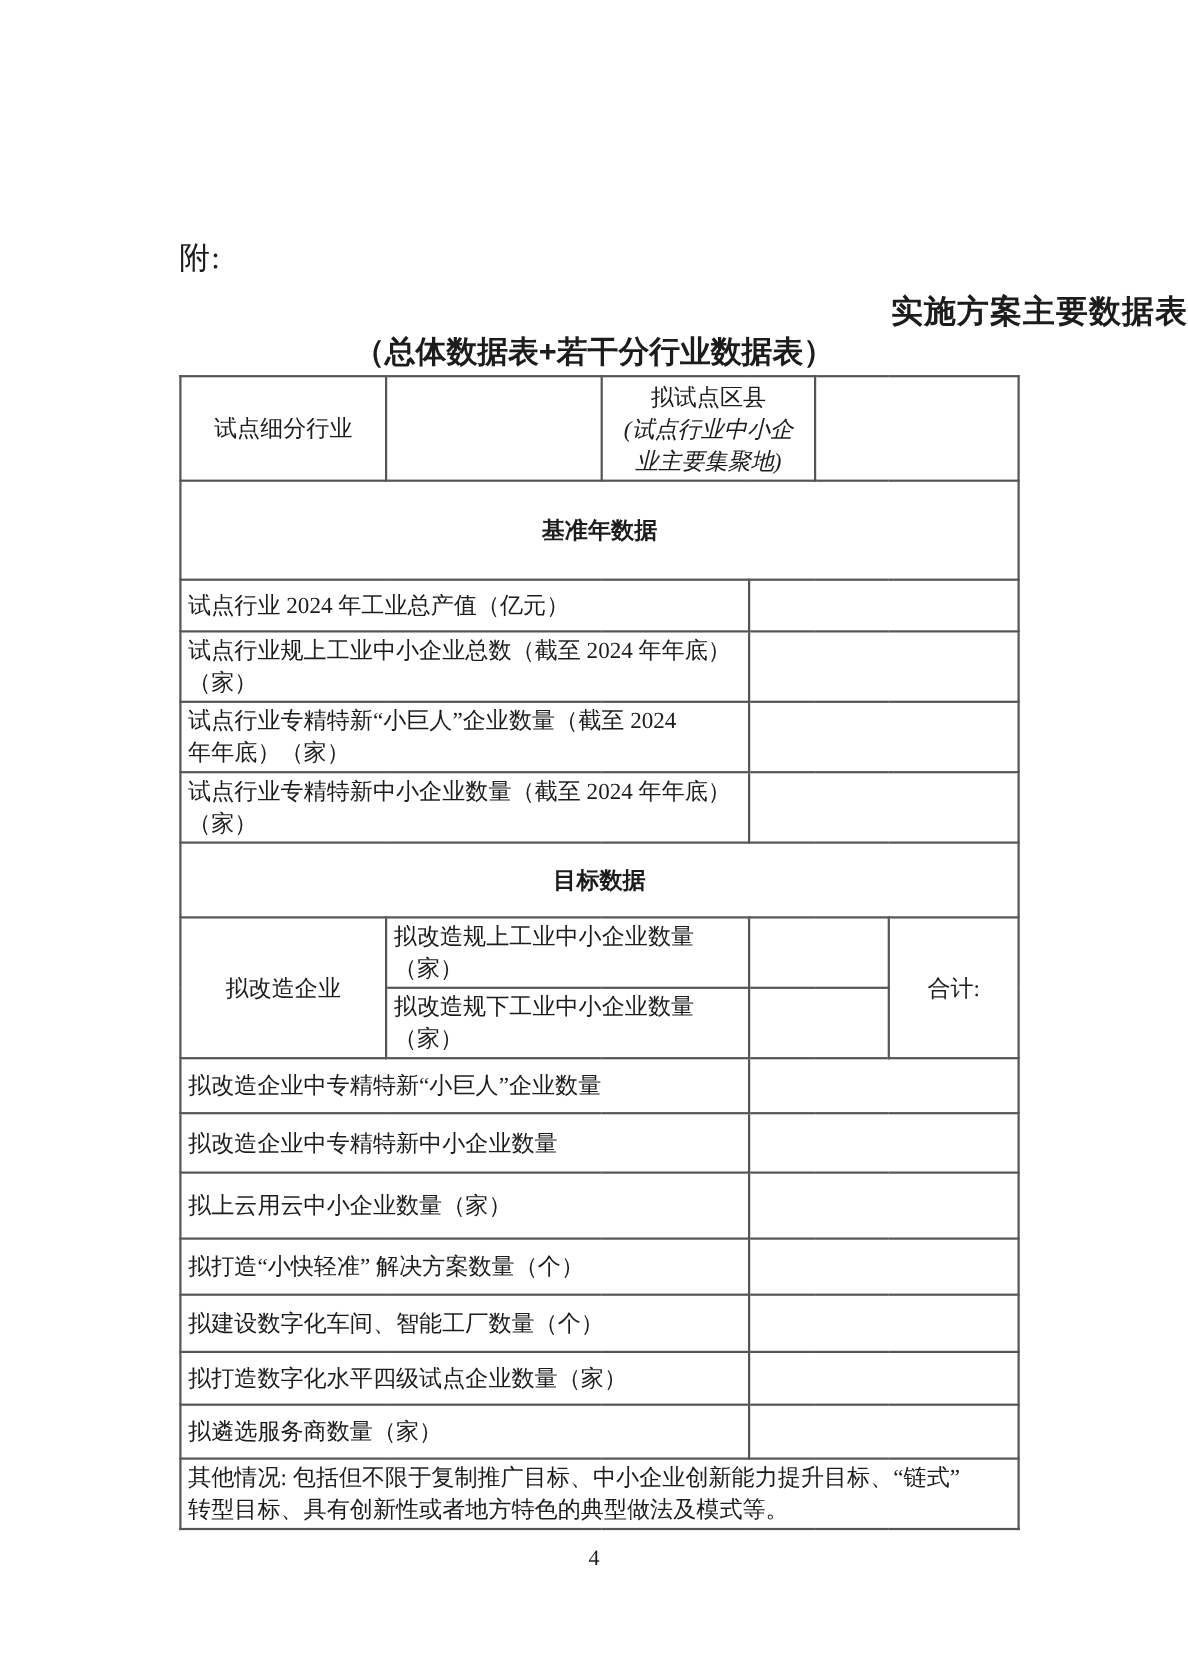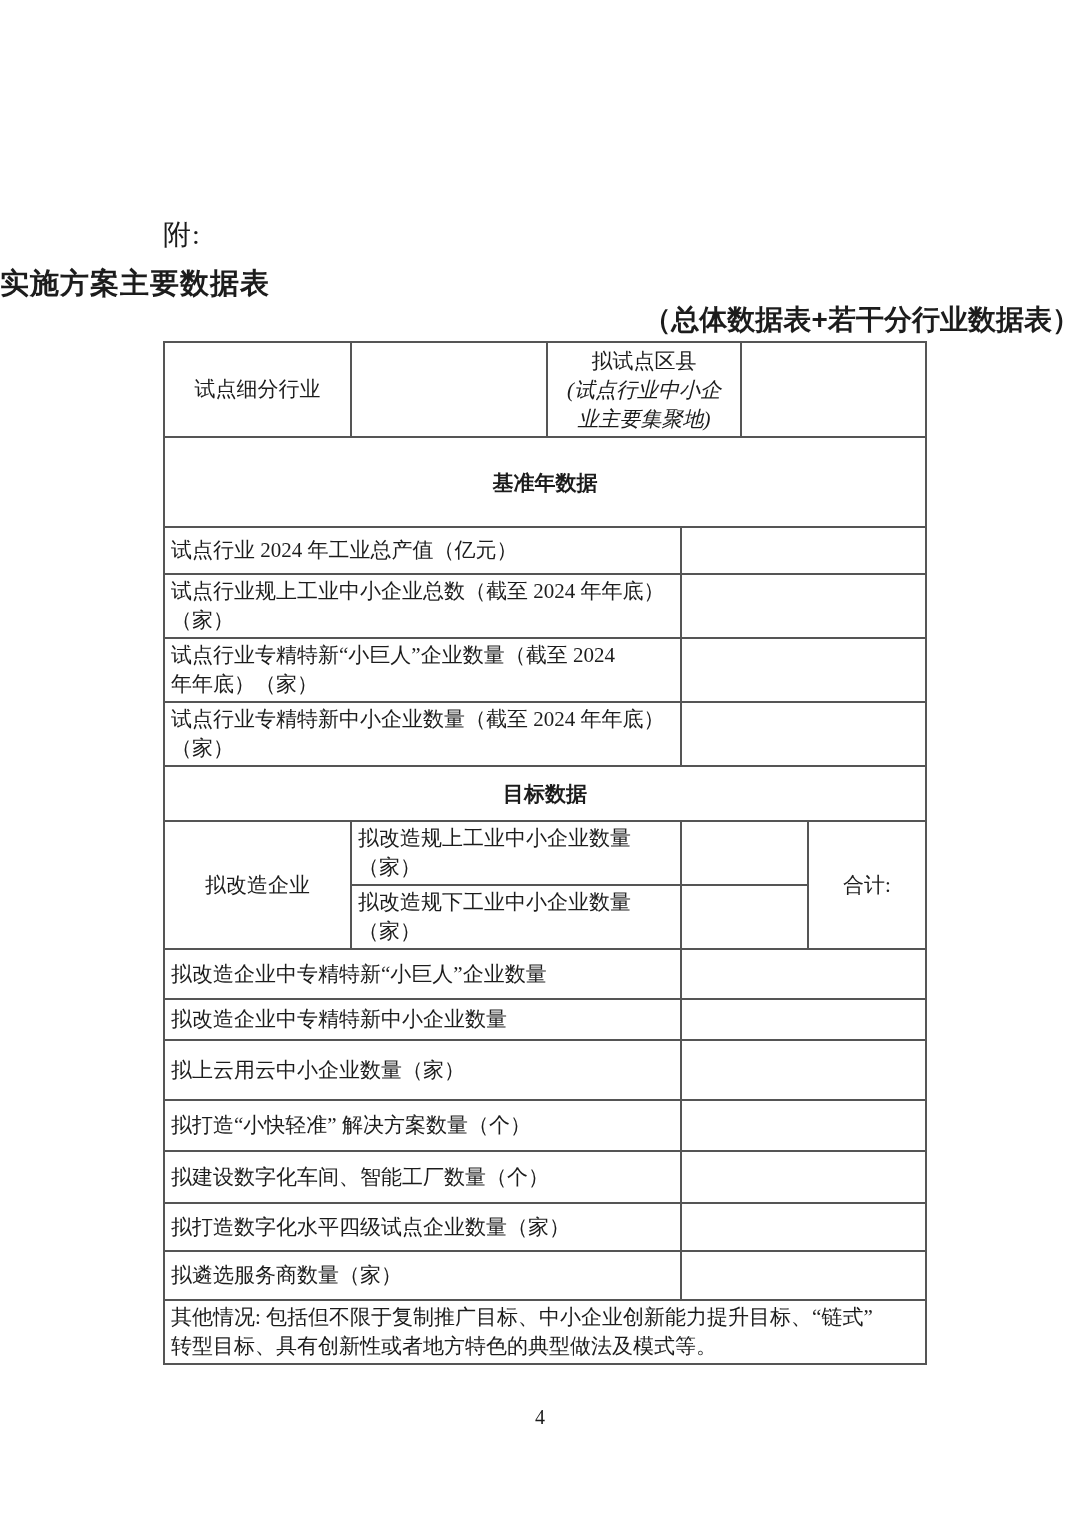--- a/index.html
+++ b/index.html
@@ -18,33 +18,33 @@
     left: 163px;
     top: 216px;
     font-size: 28px;
     letter-spacing: 1px;
   }
   .doc-title {
     position: absolute;
     left: 0;
     top: 264px;
     width: 1080px;
-    text-align: left;
+    text-align: right;
     font-family: "Liberation Sans", "DejaVu Sans", sans-serif;
     font-weight: bold;
     font-size: 29px;
     letter-spacing: 1px;
   }
   .doc-subtitle {
     position: absolute;
     left: 0;
     top: 301px;
     width: 1080px;
-    text-align: right;
-    font-family: Liberation Mono, monospace;
+    text-align: center;
+    font-family: Liberation Sans, sans-serif;
     font-weight: bold;
     font-size: 28px;
   }
   table.doc-table {
     position: absolute;
     left: 163px;
     top: 341px;
     width: 762px;
     border-collapse: collapse;
     table-layout: fixed;
@@ -140,21 +140,21 @@
       <td colspan="3" class="lbl">试点行业专精特新“小巨人”企业数量（截至 2024
 年年底）（家）</td>
       <td colspan="3"></td>
     </tr>
     <tr style="height:57px">
       <td colspan="3" class="lbl">试点行业专精特新中小企业数量（截至 2024 年年底）
 （家）</td>
       <td colspan="3"></td>
     </tr>
 
-    <tr style="height:55px">
+    <tr style="height:68px">
       <td colspan="6" class="section-hd">目标数据</td>
     </tr>
 
     <tr style="height:57px">
       <td rowspan="2" class="ctr">拟改造企业</td>
       <td colspan="2" class="lbl">拟改造规上工业中小企业数量
 （家）</td>
       <td colspan="2"></td>
       <td rowspan="2" class="ctr">
         <span>合计:</span>
@@ -164,21 +164,21 @@
     <tr style="height:57px">
       <td colspan="2" class="lbl">拟改造规下工业中小企业数量
 （家）</td>
       <td colspan="2"></td>
     </tr>
 
     <tr style="height:50px">
       <td colspan="3" class="lbl">拟改造企业中专精特新“小巨人”企业数量</td>
       <td colspan="3"></td>
     </tr>
-    <tr style="height:41px">
+    <tr style="height:54px">
       <td colspan="3" class="lbl">拟改造企业中专精特新中小企业数量</td>
       <td colspan="3"></td>
     </tr>
     <tr style="height:60px">
       <td colspan="3" class="lbl">拟上云用云中小企业数量（家）</td>
       <td colspan="3"></td>
     </tr>
     <tr style="height:51px">
       <td colspan="3" class="lbl">拟打造“小快轻准” 解决方案数量（个）</td>
       <td colspan="3"></td>

